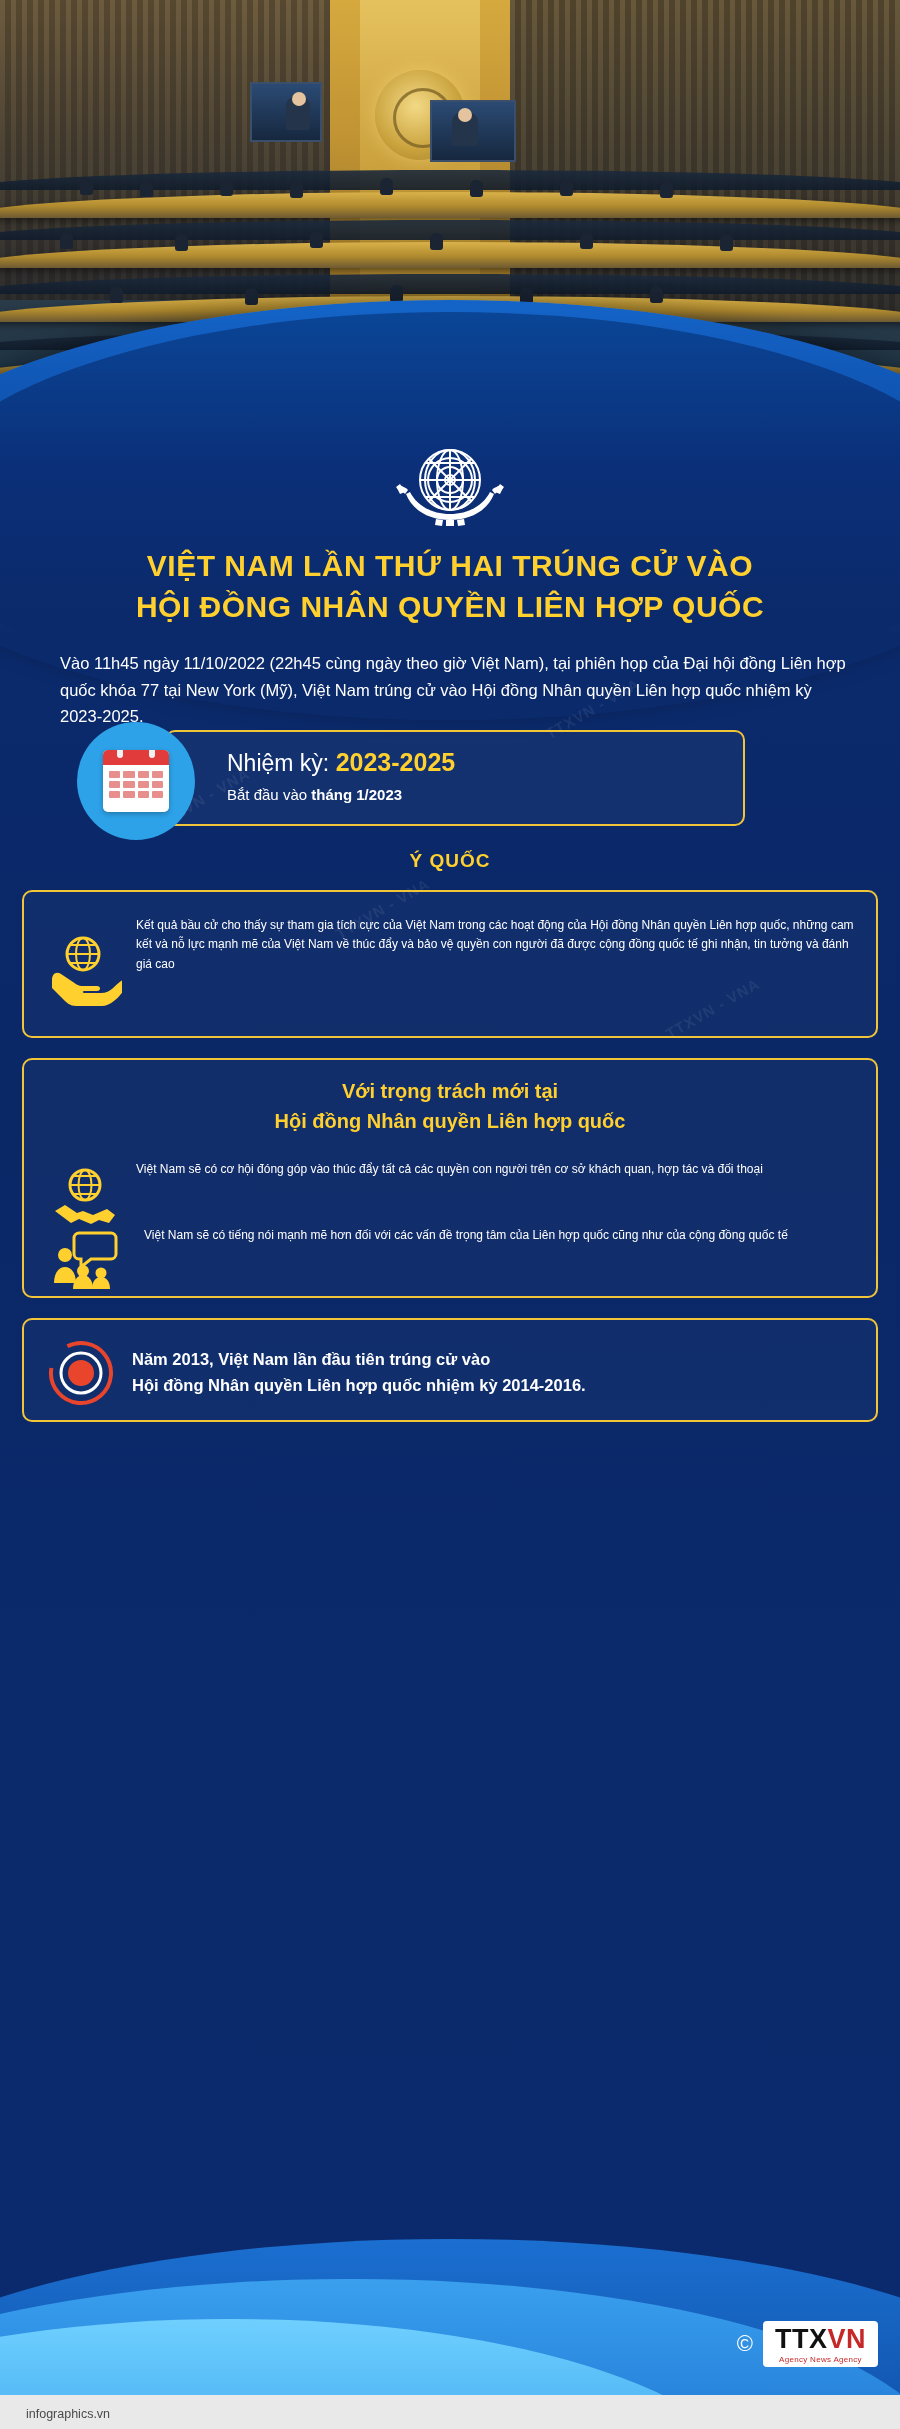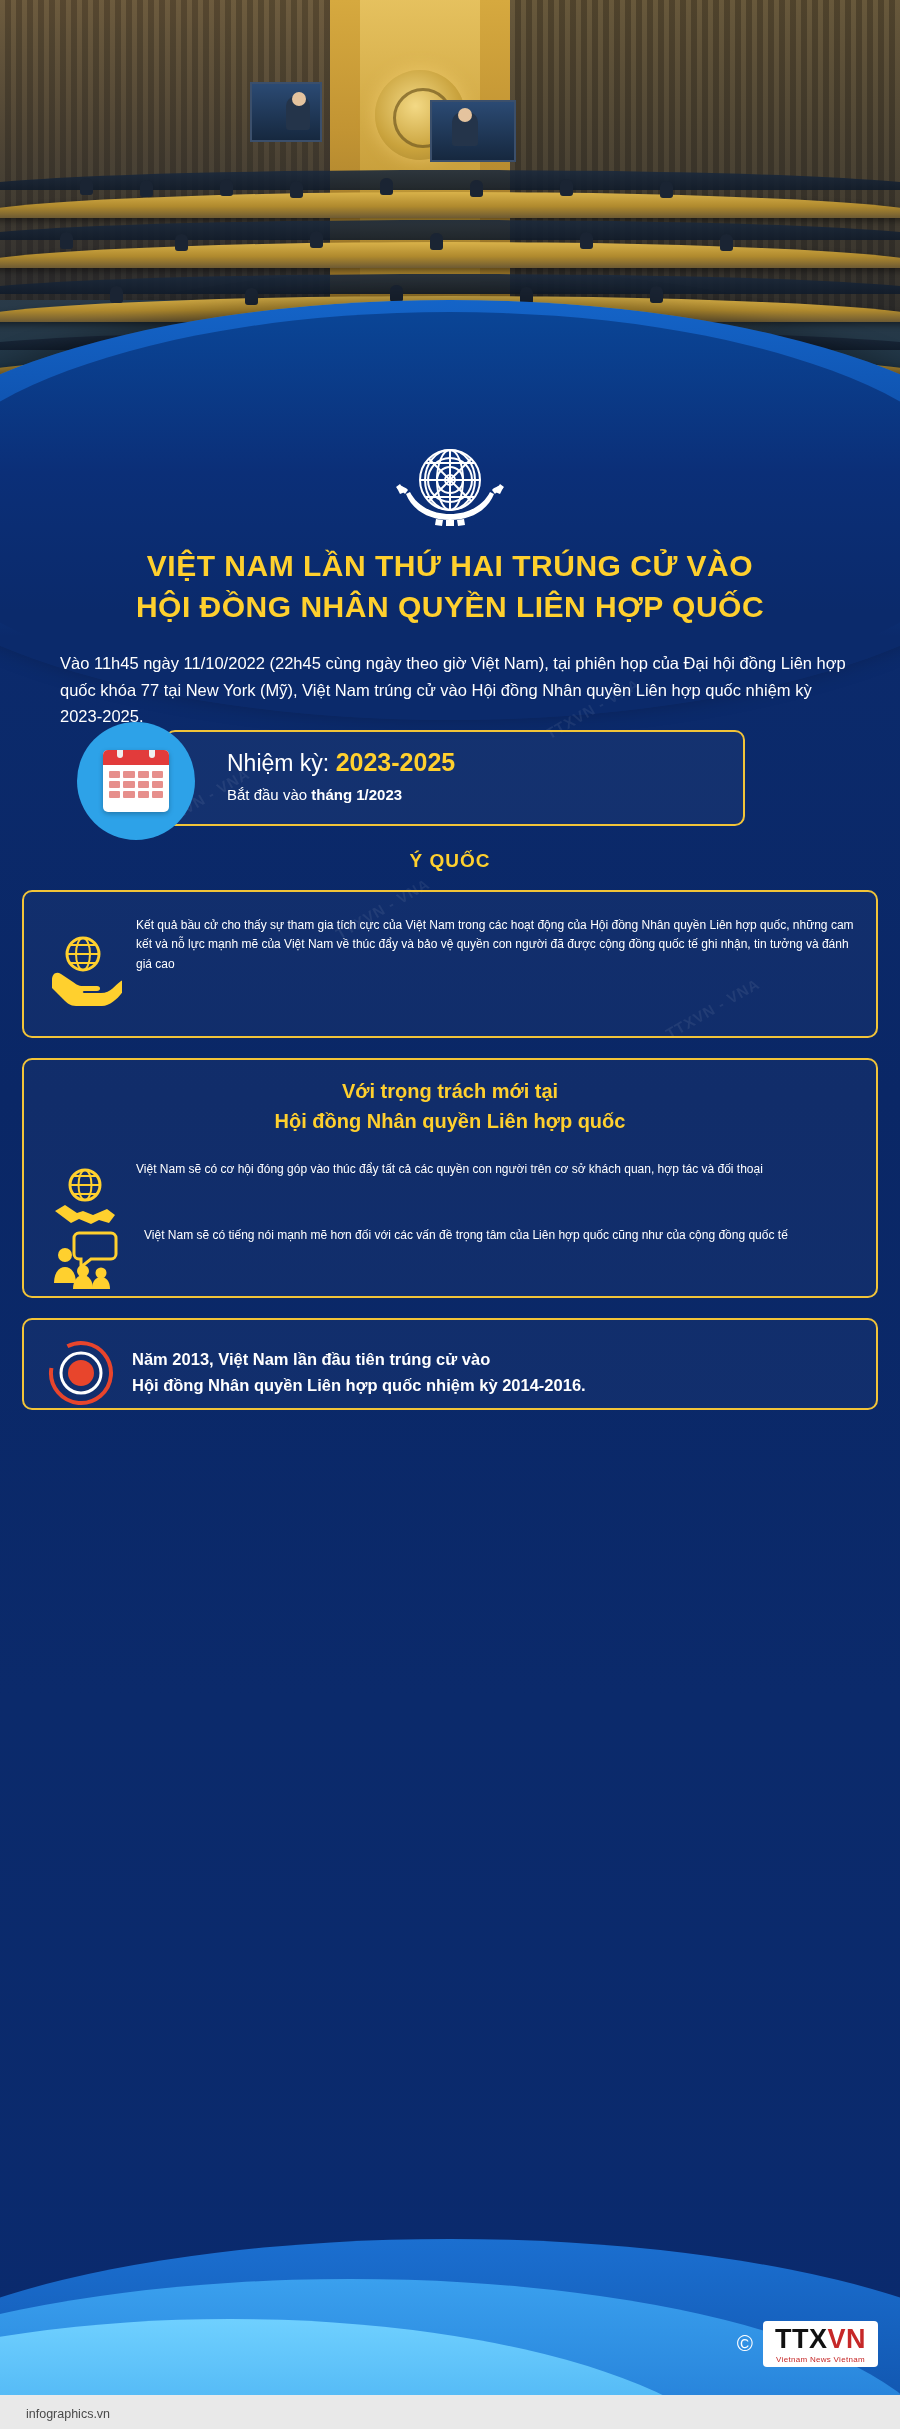--- a/index.html
+++ b/index.html
@@ -456,21 +456,21 @@
           <circle cx="32" cy="44" r="6"></circle>
           <path d="M22 62 c0 -9 5 -14 10 -14 c5 0 10 5 10 14 z"></path>
           <circle cx="50" cy="46" r="5.5"></circle>
           <path d="M41 62 c0 -8 4 -12 9 -12 c5 0 9 4 9 12 z"></path>
         </g>
       </svg>
     </div>
     <div class="card-text" style="position:absolute; left:120px; top:166px; width:720px;">Việt Nam sẽ có tiếng nói mạnh mẽ hơn đối với các vấn đề trọng tâm của Liên hợp quốc cũng như của cộng đồng quốc tế</div>
   </div>
 
-  <div class="card" style="top:1318px; left:22px; width:856px; height:92px;">
+  <div class="card" style="top:1318px; left:22px; width:856px; height:104px;">
     <div class="icon-box" style="left:22px; top:18px; width:70px; height:70px;">
       <svg width="68" height="68" viewBox="0 0 68 68">
         <circle cx="34" cy="34" r="30" fill="none" stroke="#e8452c" stroke-width="4" stroke-dasharray="120 28" transform="rotate(-40 34 34)"></circle>
         <circle cx="34" cy="34" r="20" fill="none" stroke="#ffffff" stroke-width="3"></circle>
         <circle cx="34" cy="34" r="13" fill="#e8452c"></circle>
       </svg>
     </div>
     <div class="last-card-text" style="position:absolute; left:108px; top:26px; width:720px;">
       <div>Năm 2013, Việt Nam lần đầu tiên trúng cử vào</div>
       <div>Hội đồng Nhân quyền Liên hợp quốc nhiệm kỳ 2014-2016.</div>
@@ -479,21 +479,21 @@
 
   <div class="footer">
     <div class="f-wave1"></div>
     <div class="f-wave2"></div>
     <div class="f-wave3"></div>
 
     <div class="ttxvn">
       <span class="copy">©</span>
       <span class="logo-box">
         <span class="logo-main">TTX<span>VN</span></span>
-        <span class="logo-sub" style="display:block;">Vietnam News Vietnam</span>
+        <span class="logo-sub" style="display:block;">Agency News Agency</span>
       </span>
     </div>
 
     <div class="f-bottom-bar"></div>
     <div class="f-credit">infographics.vn</div>
   </div>
 
 </div>
 
 </body></html>

